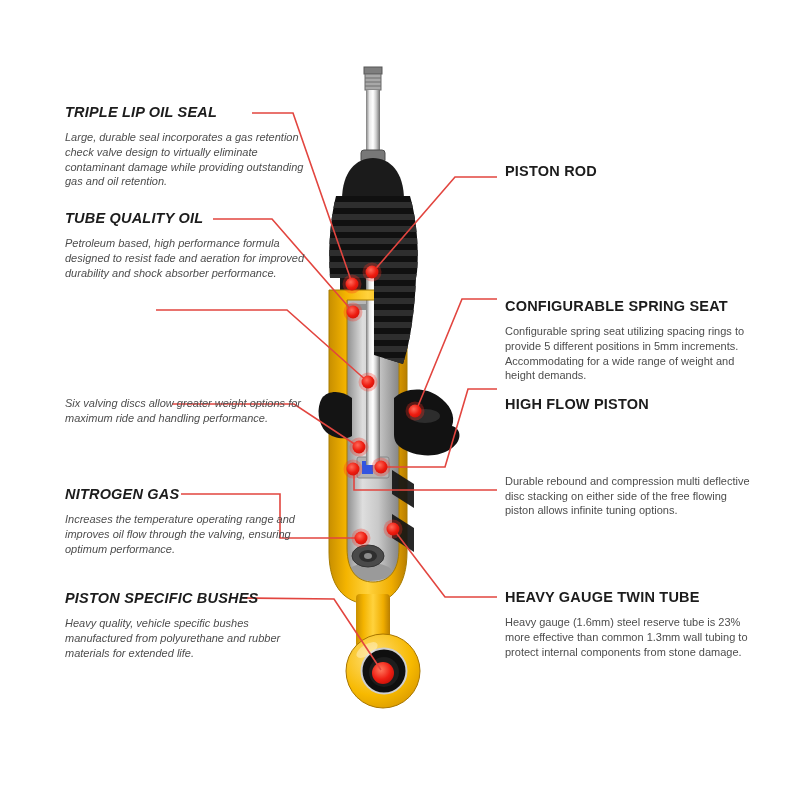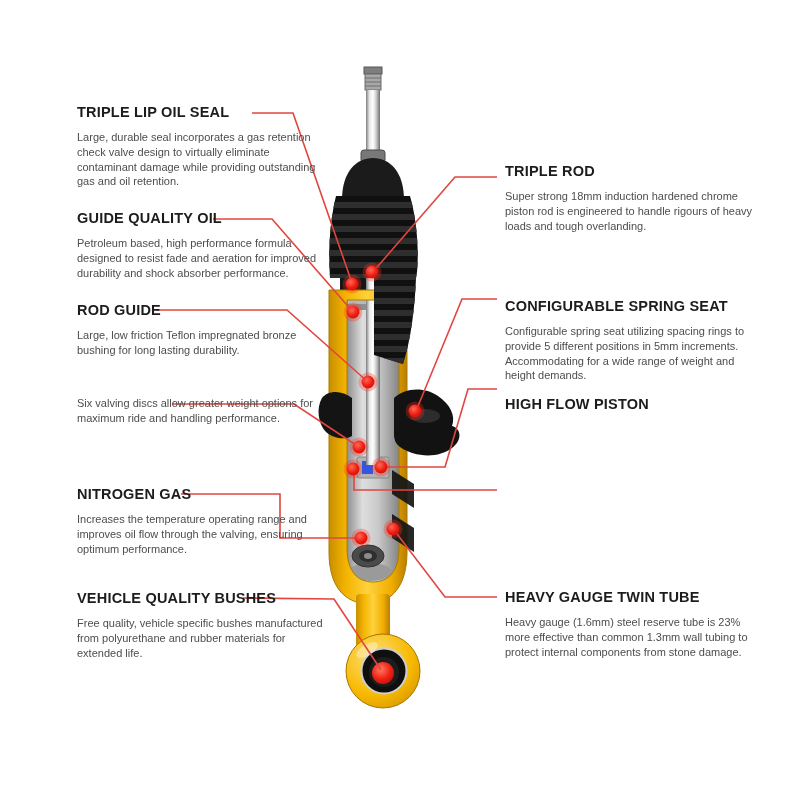--- a/index.html
+++ b/index.html
@@ -1,20 +1,20 @@
 <!DOCTYPE html>
 <html><head>
 <meta charset="utf-8">
 <style>
   html,body{margin:0;padding:0;background:#ffffff;}
   #stage{position:relative;width:800px;height:800px;background:#ffffff;overflow:hidden;
          font-family:"Liberation Sans",sans-serif;}
   #art{position:absolute;left:0;top:0;pointer-events:none;}
   .callout{position:absolute;}
-  .callout.l{left:77px;width:248px;}
+  .callout.l{left:65px;width:248px;font-style:italic;}
   .callout.r{left:505px;width:252px;}
   .ct{margin:0 0 9px 0;font-size:14.5px;font-weight:bold;letter-spacing:.2px;color:#1c1c1c;
       line-height:1.18;white-space:pre-line;}
   .cd{margin:0;font-size:11px;line-height:1.34;color:#4d4d4d;}
 </style>
 </head>
 <body>
 
 <div id="stage">
 
@@ -189,50 +189,46 @@
           <circle cx="415" cy="411" r="6.5" fill="url(#g-dot)"></circle>
         </g>
     </g>
   </svg>
 
   <div class="callout l" style="top:104px">
     <h3 class="ct">TRIPLE LIP OIL SEAL</h3>
     <p class="cd">Large, durable seal incorporates a gas retention check valve design to virtually eliminate contaminant damage while providing outstanding gas and oil retention.</p>
   </div>
   <div class="callout l" style="top:210px">
-    <h3 class="ct">GUIDE QUALITY OIL</h3>
+    <h3 class="ct">TUBE QUALITY OIL</h3>
     <p class="cd">Petroleum based, high performance formula designed to resist fade and aeration for improved durability and shock absorber performance.</p>
-  </div>
-  <div class="callout l" style="top:302px">
-    <h3 class="ct">ROD GUIDE</h3>
-    <p class="cd">Large, low friction Teflon impregnated bronze bushing for long lasting durability.</p>
   </div>
   <div class="callout l" style="top:396px">
     <p class="cd">Six valving discs allow greater weight options for maximum ride and handling performance.</p>
   </div>
   <div class="callout l" style="top:486px">
     <h3 class="ct">NITROGEN GAS</h3>
     <p class="cd">Increases the temperature operating range and improves oil flow through the valving, ensuring optimum performance.</p>
   </div>
   <div class="callout l" style="top:590px">
-    <h3 class="ct">VEHICLE QUALITY BUSHES</h3>
-    <p class="cd">Free quality, vehicle specific bushes manufactured from polyurethane and rubber materials for extended life.</p>
+    <h3 class="ct">PISTON SPECIFIC BUSHES</h3>
+    <p class="cd">Heavy quality, vehicle specific bushes manufactured from polyurethane and rubber materials for extended life.</p>
   </div>
 
   <div class="callout r" style="top:163px">
-    <h3 class="ct">TRIPLE ROD</h3>
-    <p class="cd">Super strong 18mm induction hardened chrome piston rod is engineered to handle rigours of heavy loads and tough overlanding.</p>
+    <h3 class="ct">PISTON ROD</h3>
   </div>
   <div class="callout r" style="top:298px">
     <h3 class="ct">CONFIGURABLE SPRING SEAT</h3>
     <p class="cd">Configurable spring seat utilizing spacing rings to provide 5 different positions in 5mm increments. Accommodating for a wide range of weight and height demands.</p>
   </div>
   <div class="callout r" style="top:396px">
     <h3 class="ct">HIGH FLOW PISTON</h3>
   </div>
   <div class="callout r" style="top:474px">
+    <p class="cd">Durable rebound and compression multi deflective disc stacking on either side of the free flowing piston allows infinite tuning options.</p>
   </div>
   <div class="callout r" style="top:589px">
     <h3 class="ct">HEAVY GAUGE TWIN TUBE</h3>
     <p class="cd">Heavy gauge (1.6mm) steel reserve tube is 23% more effective than common 1.3mm wall tubing to protect internal components from stone damage.</p>
   </div>
 
 </div>
 
 </body></html>

